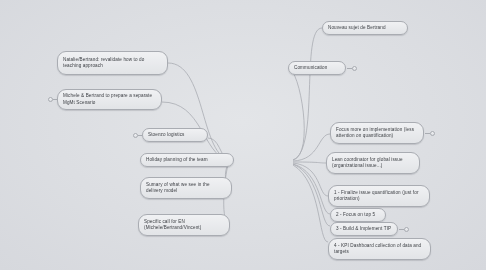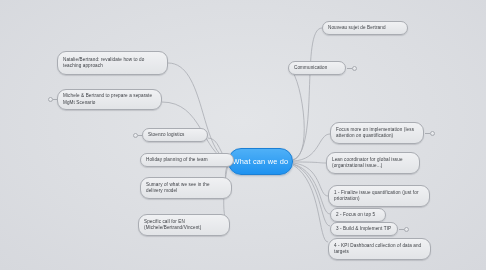--- a/index.html
+++ b/index.html
@@ -96,23 +96,20 @@
       <path d="M293,160 C315,155 300,68 288,68"></path>
       <path d="M293,161 C320,160 318,134 330,134"></path>
       <path d="M293,162 C322,162 318,163 326,163"></path>
       <path d="M293,163 C322,166 318,196 328,196"></path>
       <path d="M293,164 C322,172 320,214 330,214"></path>
       <path d="M293,164 C322,176 320,226 330,226"></path>
       <path d="M293,165 C322,182 318,242 328,242"></path>
     </g>
   </svg>
 
-  <div class="center-node" style="left:228px; top:148px; width:65px; height:27px;">
-    <span>What can we do</span>
-  </div>
 
   <div class="node" style="left:57px; top:51px; width:111px; height:24px;">
     <span>Natalie/Bertrand: revalidate how to do teaching approach</span>
   </div>
 
   <div class="handle" style="left:48px; top:97px;"></div>
   <div class="stub" style="left:53px; top:99px; width:4px;"></div>
   <div class="node" style="left:57px; top:89px; width:105px; height:21px;">
     <span>Michele &amp; Bertrand to prepare a separate MgMt Scenario</span>
   </div>

